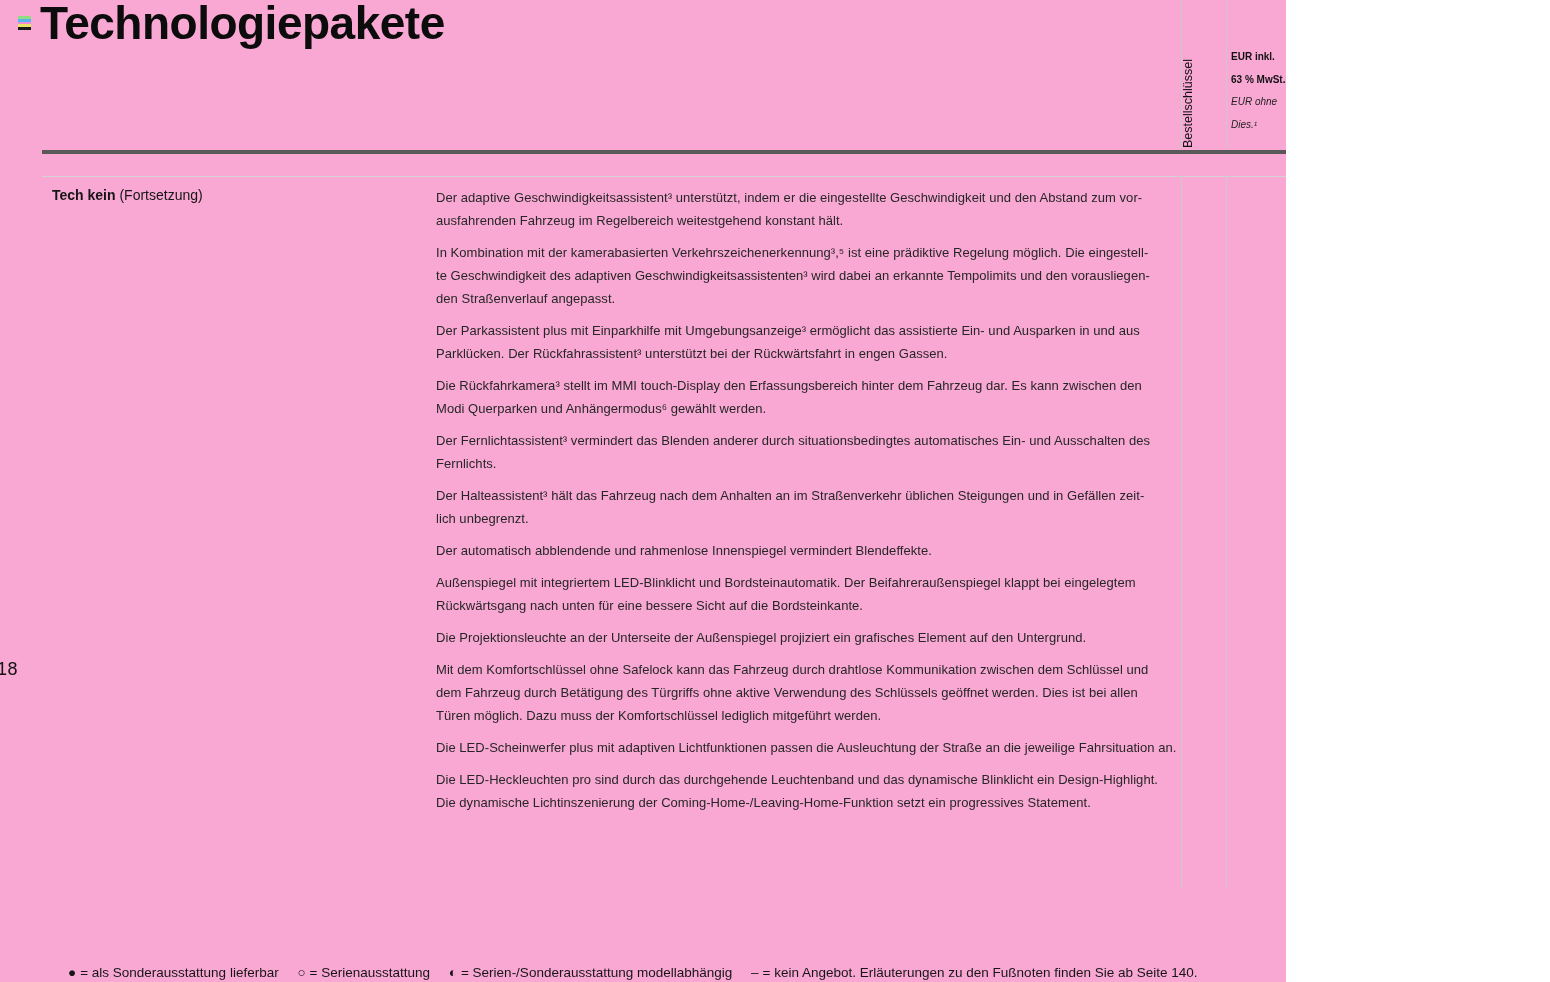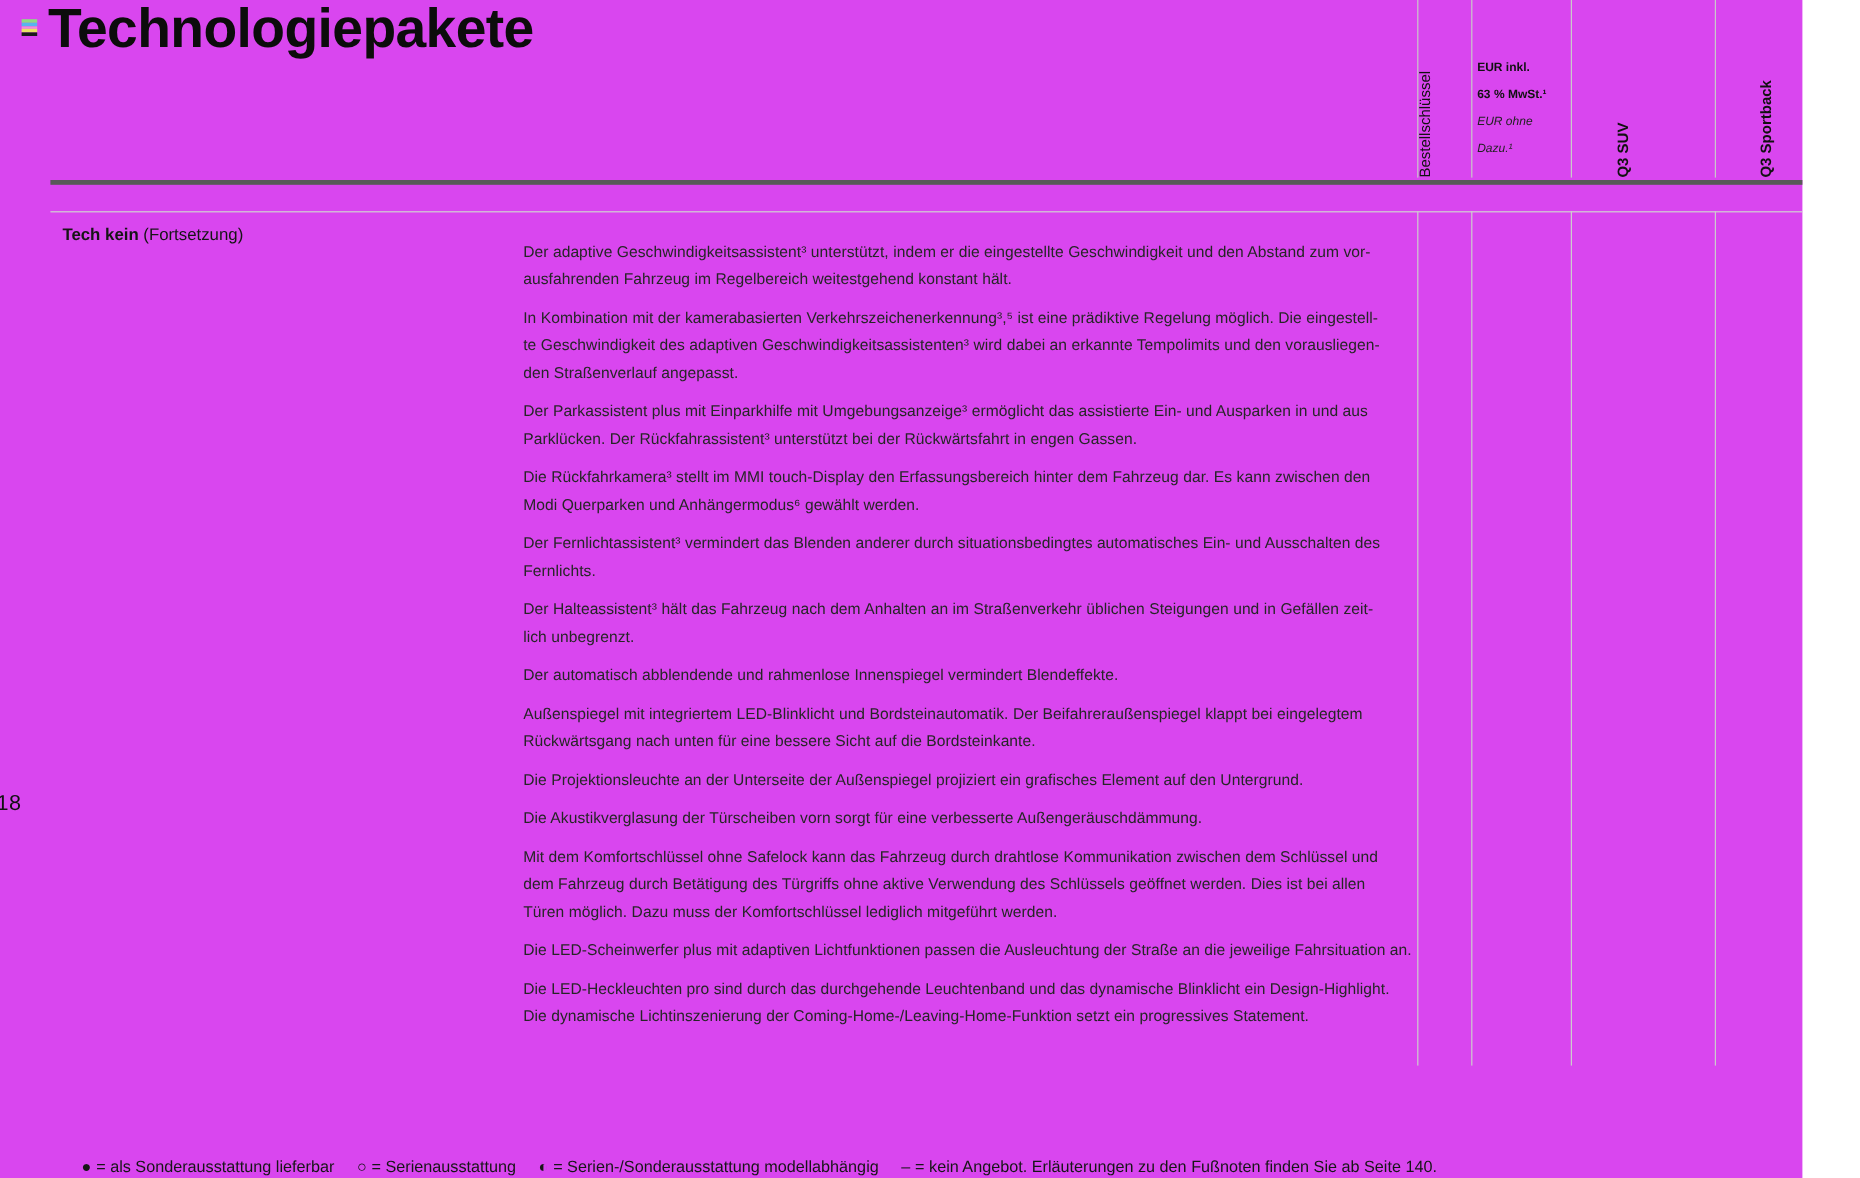--- a/index.html
+++ b/index.html
@@ -1,19 +1,19 @@
 <!DOCTYPE html>
 <html lang="de"><head>
 <meta charset="utf-8">
 <style>
   html,body{margin:0;padding:0;background:#ffffff;}
   .page{
     position:relative;
-    width:1502px;height:982px;
-    background:#d946ef;
+    width:1286px;height:982px;
+    background:#f9a8d4;
     font-family:"Liberation Sans","DejaVu Sans",sans-serif;
     color:#1f1f1f;
     overflow:hidden;
   }
   .title{
     position:absolute;left:40px;top:-6px;
     font-size:46px;font-weight:700;letter-spacing:-0.5px;color:#0c0c0c;
     margin:0;line-height:58px;
   }
   .color-strip{
@@ -45,21 +45,20 @@
 
   .feature-label{
     position:absolute;left:52px;top:185px;
     font-size:14px;line-height:20px;color:#151515;
   }
   .feature-label .name{font-weight:700;}
 
   .paragraphs{
     position:absolute;left:436px;top:186px;width:742px;
     overflow:hidden;
-    margin-top:12px;
   }
   .paragraphs p{
     margin:0 0 9px 0;
     font-size:13px;line-height:23px;color:#262626;
     white-space:pre;letter-spacing:0.05px;
   }
 
   .page-number{
     position:absolute;left:-3px;top:659px;
     font-size:18px;color:#111;letter-spacing:0.5px;
@@ -92,21 +91,21 @@
   <div class="vline-head" style="left:1309px"></div>
   <div class="vline-head" style="left:1429px"></div>
   <div class="vline-head" style="left:1545px"></div>
 
   <div class="vtext" style="left:1196px;top:132px;">Bestellschlüssel</div>
 
   <div class="price-head">
     <span class="b">EUR inkl.</span>
     <span class="b">63 % MwSt.¹</span>
     <span class="r">EUR ohne</span>
-    <span class="r">Dazu.¹</span>
+    <span class="r">Dies.¹</span>
   </div>
 
   <div class="vtext bold" style="left:1361px;top:132px;">Q3 SUV</div>
   <div class="vtext bold" style="left:1480px;top:132px;">Q3 Sportback</div>
 
   <div class="thick-rule"></div>
 
   <div class="row-top-border"></div>
 
   <div class="vline-body" style="left:1181px"></div>
@@ -130,21 +129,20 @@
     <p>Die Rückfahrkamera³ stellt im MMI touch-Display den Erfassungsbereich hinter dem Fahrzeug dar. Es kann zwischen den
 Modi Querparken und Anhängermodus⁶ gewählt werden.</p>
     <p>Der Fernlichtassistent³ vermindert das Blenden anderer durch situationsbedingtes automatisches Ein- und Ausschalten des
 Fernlichts.</p>
     <p>Der Halteassistent³ hält das Fahrzeug nach dem Anhalten an im Straßenverkehr üblichen Steigungen und in Gefällen zeit-
 lich unbegrenzt.</p>
     <p>Der automatisch abblendende und rahmenlose Innenspiegel vermindert Blendeffekte.</p>
     <p>Außenspiegel mit integriertem LED-Blinklicht und Bordsteinautomatik. Der Beifahreraußenspiegel klappt bei eingelegtem
 Rückwärtsgang nach unten für eine bessere Sicht auf die Bordsteinkante.</p>
     <p>Die Projektionsleuchte an der Unterseite der Außenspiegel projiziert ein grafisches Element auf den Untergrund.</p>
-    <p>Die Akustikverglasung der Türscheiben vorn sorgt für eine verbesserte Außengeräuschdämmung.</p>
     <p>Mit dem Komfortschlüssel ohne Safelock kann das Fahrzeug durch drahtlose Kommunikation zwischen dem Schlüssel und
 dem Fahrzeug durch Betätigung des Türgriffs ohne aktive Verwendung des Schlüssels geöffnet werden. Dies ist bei allen
 Türen möglich. Dazu muss der Komfortschlüssel lediglich mitgeführt werden.</p>
     <p>Die LED-Scheinwerfer plus mit adaptiven Lichtfunktionen passen die Ausleuchtung der Straße an die jeweilige Fahrsituation an.</p>
     <p>Die LED-Heckleuchten pro sind durch das durchgehende Leuchtenband und das dynamische Blinklicht ein Design-Highlight.
 Die dynamische Lichtinszenierung der Coming-Home-/Leaving-Home-Funktion setzt ein progressives Statement.</p>
   </div>
 
   <div class="page-number">18</div>
 

